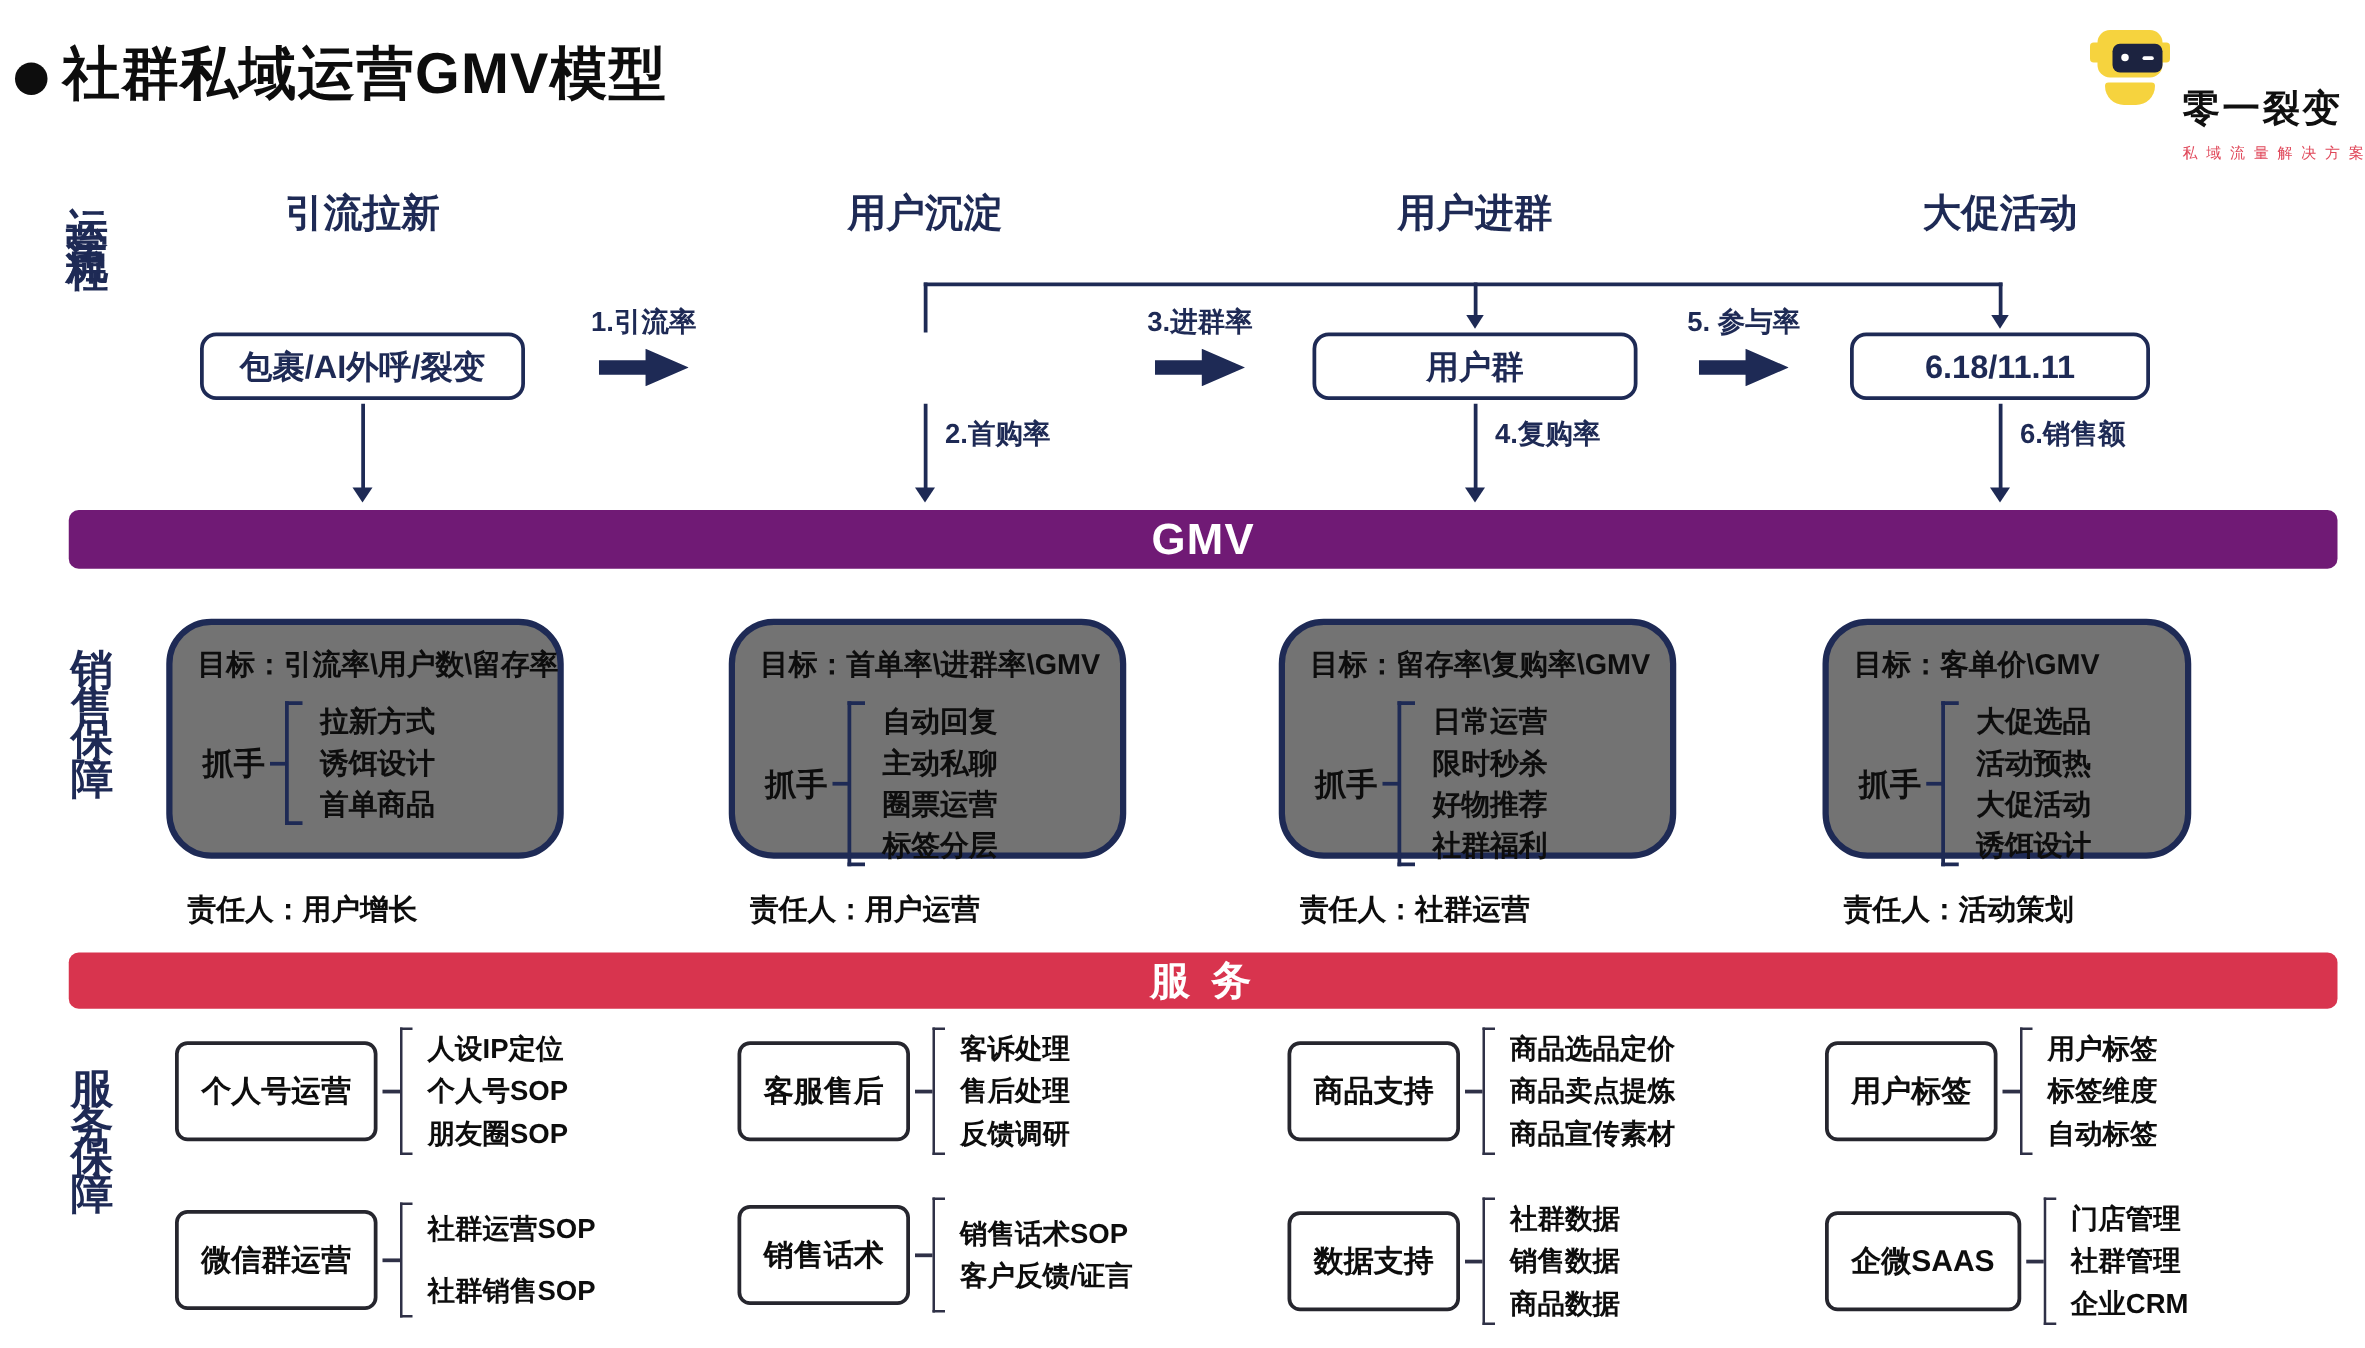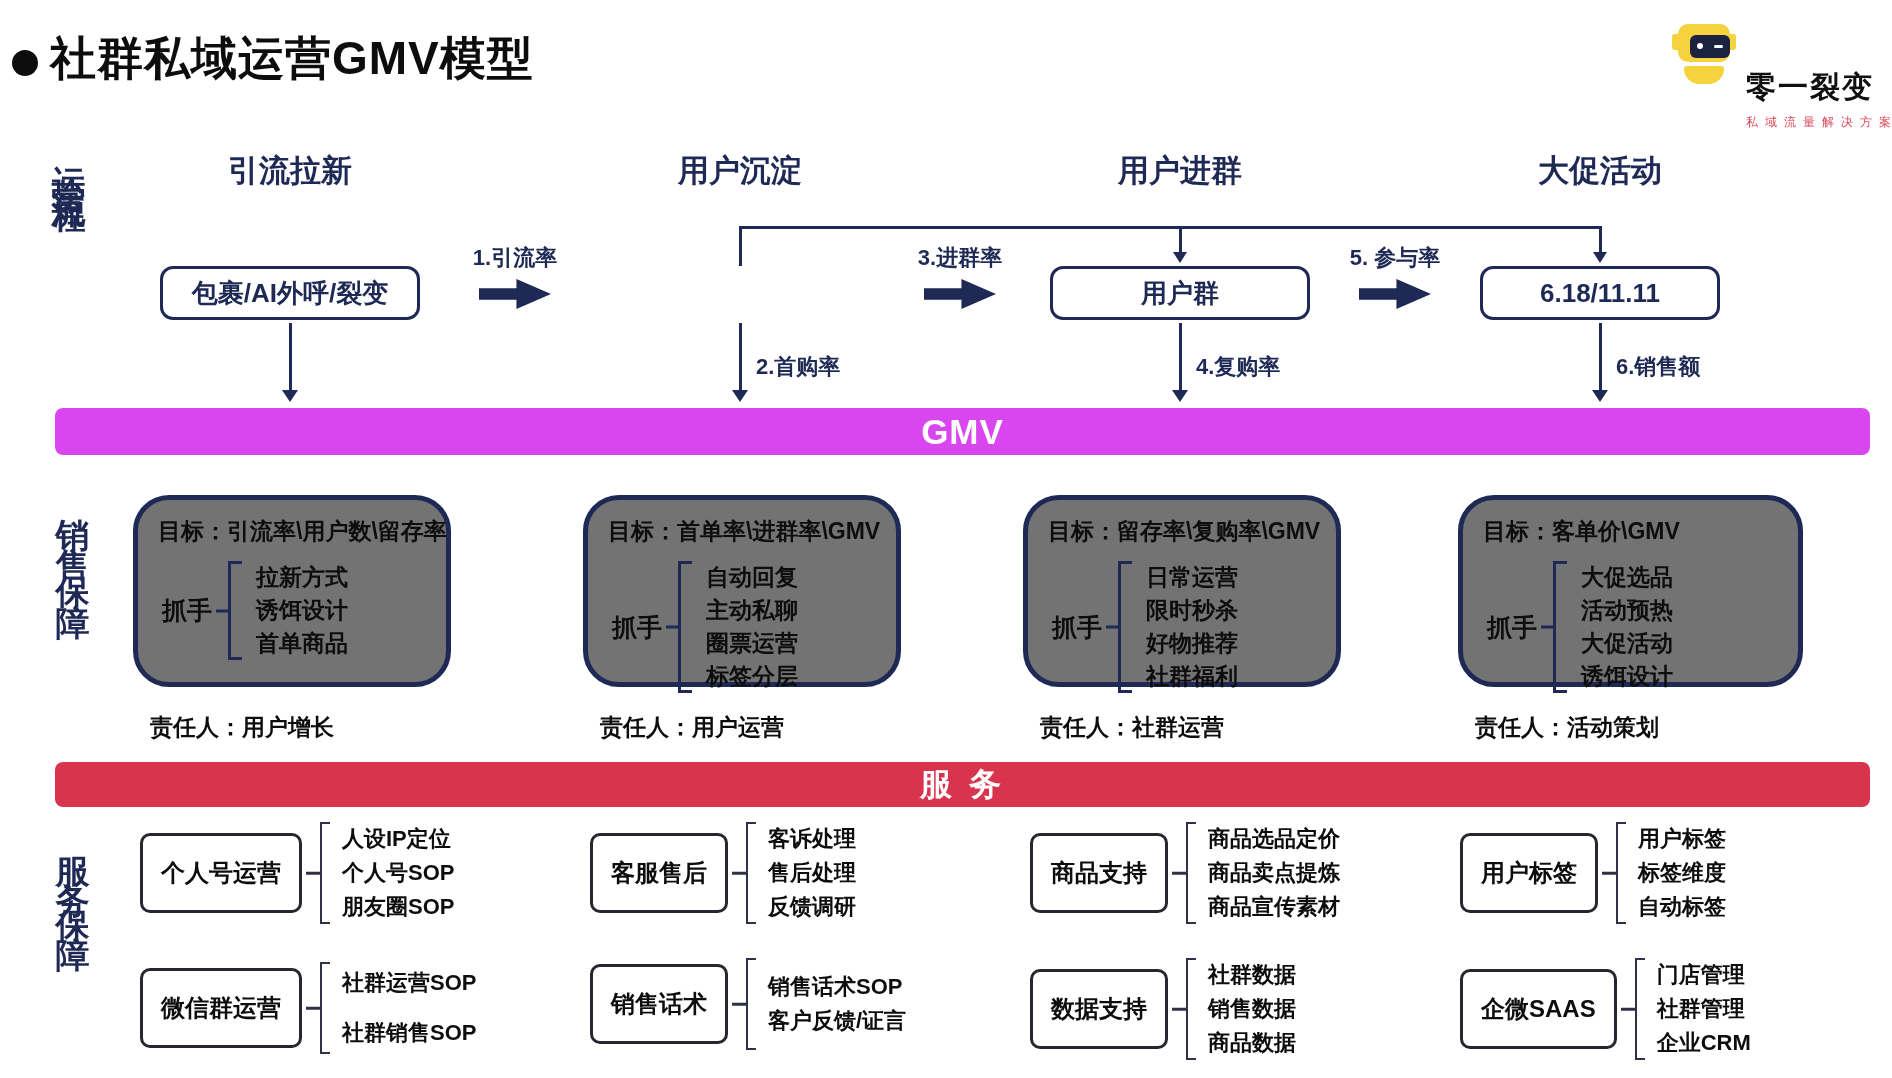--- a/index.html
+++ b/index.html
@@ -38,26 +38,26 @@
              background:#fff;display:flex;align-items:center;justify-content:center;
              font-size:26px;font-weight:900;color:#1e2a55;white-space:nowrap;}
   .harrow-label{position:absolute;top:243px;width:160px;text-align:center;font-size:22px;font-weight:900;color:#1e2a55;white-space:nowrap;}
   .harrow{position:absolute;top:277px;width:72px;height:34px;background:#1e2a55;
           clip-path:polygon(0 33%,52% 33%,52% 6%,100% 50%,52% 94%,52% 67%,0 67%);}
   .conn{position:absolute;background:#1e2a55;}
   .conn-arrowhead{position:absolute;width:0;height:0;border-left:7px solid transparent;border-right:7px solid transparent;border-top:11px solid #1e2a55;}
   .drop-line{position:absolute;width:2.5px;background:#1e2a55;}
   .drop-line::after{content:"";position:absolute;left:50%;bottom:-11px;transform:translateX(-50%);
                     width:0;height:0;border-left:8px solid transparent;border-right:8px solid transparent;border-top:12px solid #1e2a55;}
-  .drop-label{position:absolute;font-size:22px;font-weight:900;color:#1e2a55;white-space:nowrap;margin-top:20px;}
+  .drop-label{position:absolute;font-size:22px;font-weight:900;color:#1e2a55;white-space:nowrap;}
 
   
   .banner{position:absolute;left:55px;width:1815px;display:flex;align-items:center;justify-content:center;
           color:#fff;font-weight:900;border-radius:8px;}
-  .banner.gmv{top:408px;height:47px;background:#d946ef;font-size:35px;letter-spacing:1px;}
+  .banner.gmv{top:408px;height:47px;background:#701a75;font-size:35px;letter-spacing:1px;}
   .banner.svc{top:762px;height:45px;background:#d8344e;font-size:32px;letter-spacing:4px;}
 
   
   .card{position:absolute;top:495px;height:192px;box-sizing:border-box;border:5px solid #1e2a55;border-radius:36px;
         background:#737373;padding:16px 20px;}
   .goal-line{font-size:23px;font-weight:900;color:#0d0d0d;white-space:nowrap;}
   .lever-group{display:flex;align-items:center;margin-top:14px;margin-left:4px;}
   .lever-label{font-size:25px;font-weight:900;color:#0d0d0d;margin-right:16px;white-space:nowrap;}
   .bracket{align-self:stretch;width:11px;border-left:3px solid #1e2a55;border-top:3px solid #1e2a55;border-bottom:3px solid #1e2a55;
            position:relative;margin-right:14px;}
@@ -179,21 +179,21 @@
       <div class="lever-list">
         <div>日常运营</div>
         <div>限时秒杀</div>
         <div>好物推荐</div>
         <div>社群福利</div>
       </div>
     </div>
   </div>
   <div class="owner-line" style="left:1040px"><span>责任人：</span><span>社群运营</span></div>
 
-  <div class="card" style="left:1458px;width:345px">
+  <div class="card" style="left:1458px;width:295px">
     <div class="goal-line"><span>目标：</span><span>客单价\GMV</span></div>
     <div class="lever-group">
       <span class="lever-label">抓手</span>
       <span class="bracket"></span>
       <div class="lever-list">
         <div>大促选品</div>
         <div>活动预热</div>
         <div>大促活动</div>
         <div>诱饵设计</div>
       </div>

